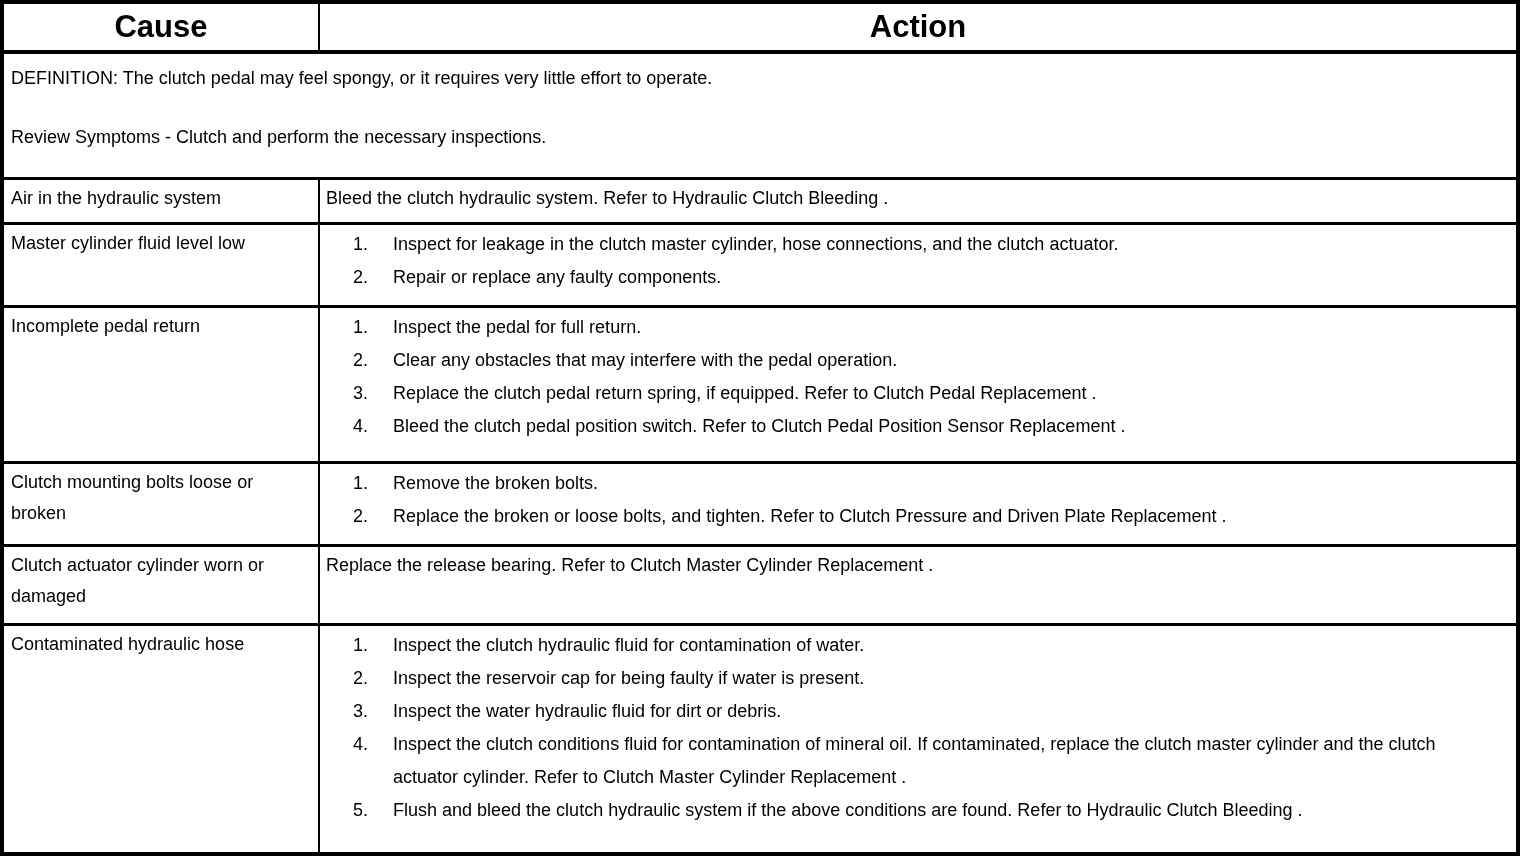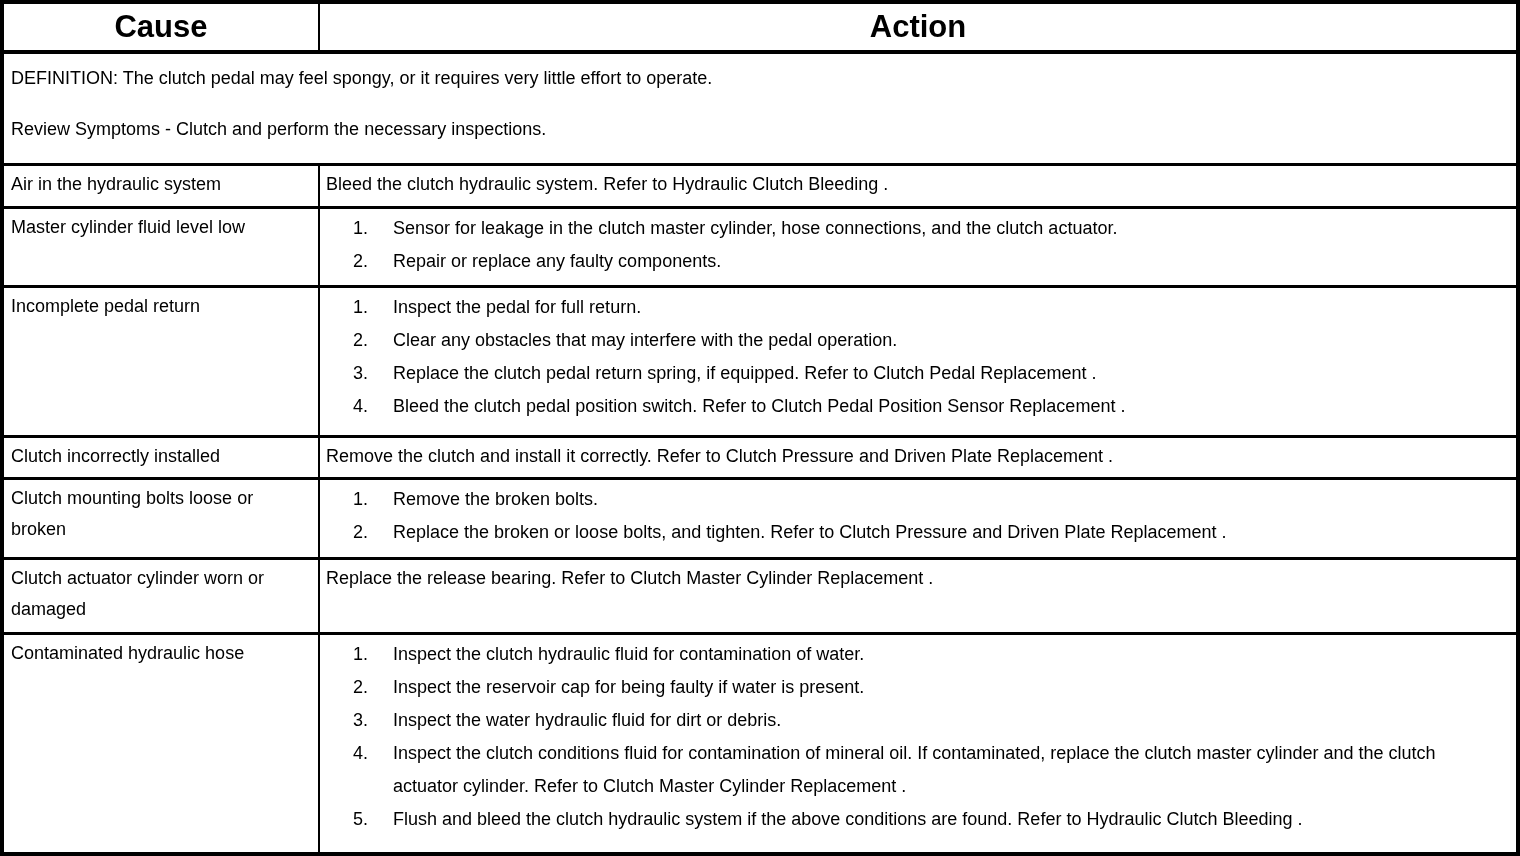--- a/index.html
+++ b/index.html
@@ -40,21 +40,21 @@
     vertical-align: top;
     font-size: 18px;
   }
   td.def-cell {
     padding: 9px 10px 12px 7px;
   }
   .def-line {
     margin: 0;
     line-height: 31px;
   }
-  .def-line + .def-line { margin-top: 20px; }
+  .def-line + .def-line { margin-top: 28px; }
   td.cause-cell {
     padding: 3px 28px 3px 7px;
     line-height: 31px;
   }
   td.action-cell {
     padding: 3px 40px 3px 6px;
     line-height: 31px;
   }
   ol.action-list {
     list-style: none;
@@ -97,39 +97,35 @@
       </td>
     </tr>
   <tr>
         <td class="cause-cell">Air in the hydraulic system</td>
         <td class="action-cell"><span>Bleed the clutch hydraulic system. Refer to Hydraulic Clutch Bleeding .</span></td>
       </tr>
       <tr>
         <td class="cause-cell">Master cylinder fluid level low</td>
         <td class="action-cell">
           <ol class="action-list">
-            <li>Sensor for leakage in the clutch master cylinder, hose connections, and the clutch actuator.</li>
+            <li>Inspect for leakage in the clutch master cylinder, hose connections, and the clutch actuator.</li>
             <li>Repair or replace any faulty components.</li>
           </ol>
         </td>
       </tr>
       <tr>
         <td class="cause-cell">Incomplete pedal return</td>
         <td class="action-cell">
           <ol class="action-list">
             <li>Inspect the pedal for full return.</li>
             <li>Clear any obstacles that may interfere with the pedal operation.</li>
             <li>Replace the clutch pedal return spring, if equipped. Refer to Clutch Pedal Replacement .</li>
             <li>Bleed the clutch pedal position switch. Refer to Clutch Pedal Position Sensor Replacement .</li>
           </ol>
         </td>
-      </tr>
-      <tr>
-        <td class="cause-cell">Clutch incorrectly installed</td>
-        <td class="action-cell"><span>Remove the clutch and install it correctly. Refer to Clutch Pressure and Driven Plate Replacement .</span></td>
       </tr>
       <tr>
         <td class="cause-cell">Clutch mounting bolts loose or broken</td>
         <td class="action-cell">
           <ol class="action-list">
             <li>Remove the broken bolts.</li>
             <li>Replace the broken or loose bolts, and tighten. Refer to Clutch Pressure and Driven Plate Replacement .</li>
           </ol>
         </td>
       </tr>

